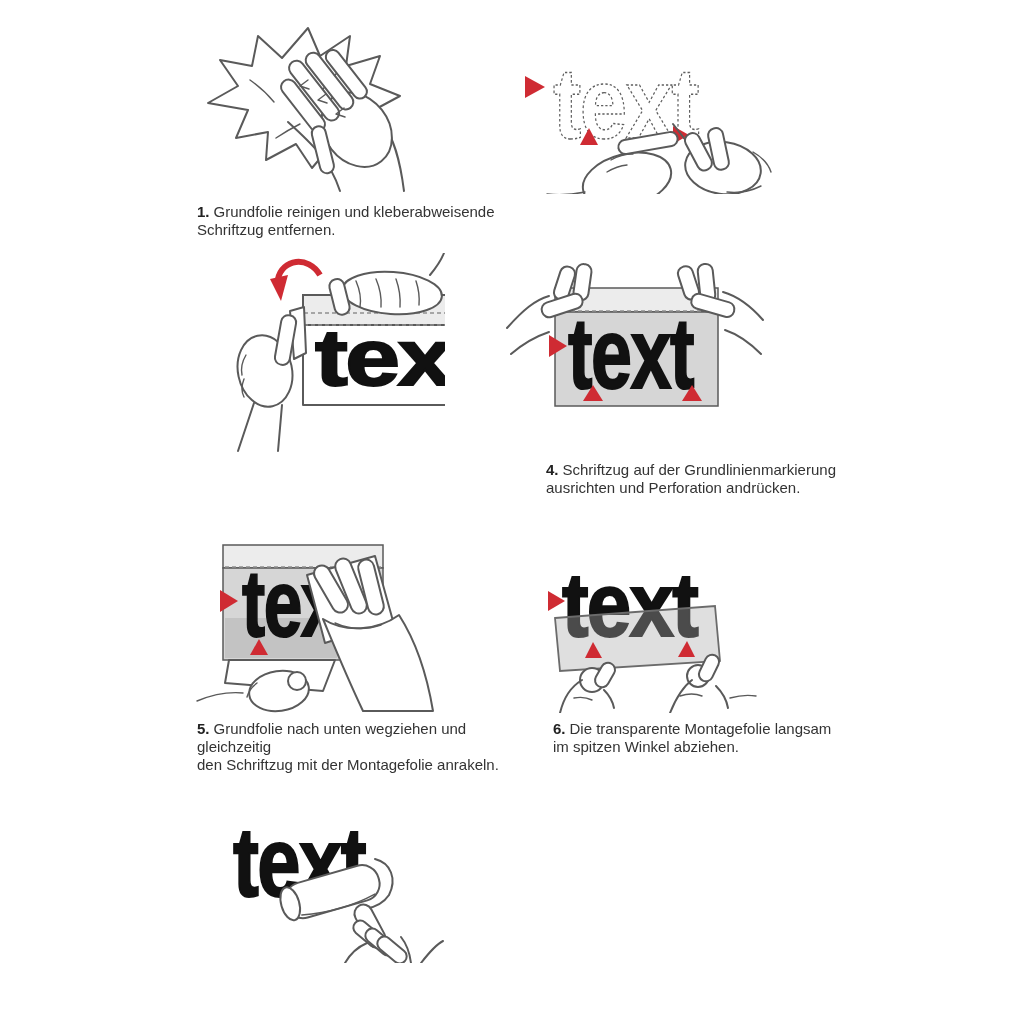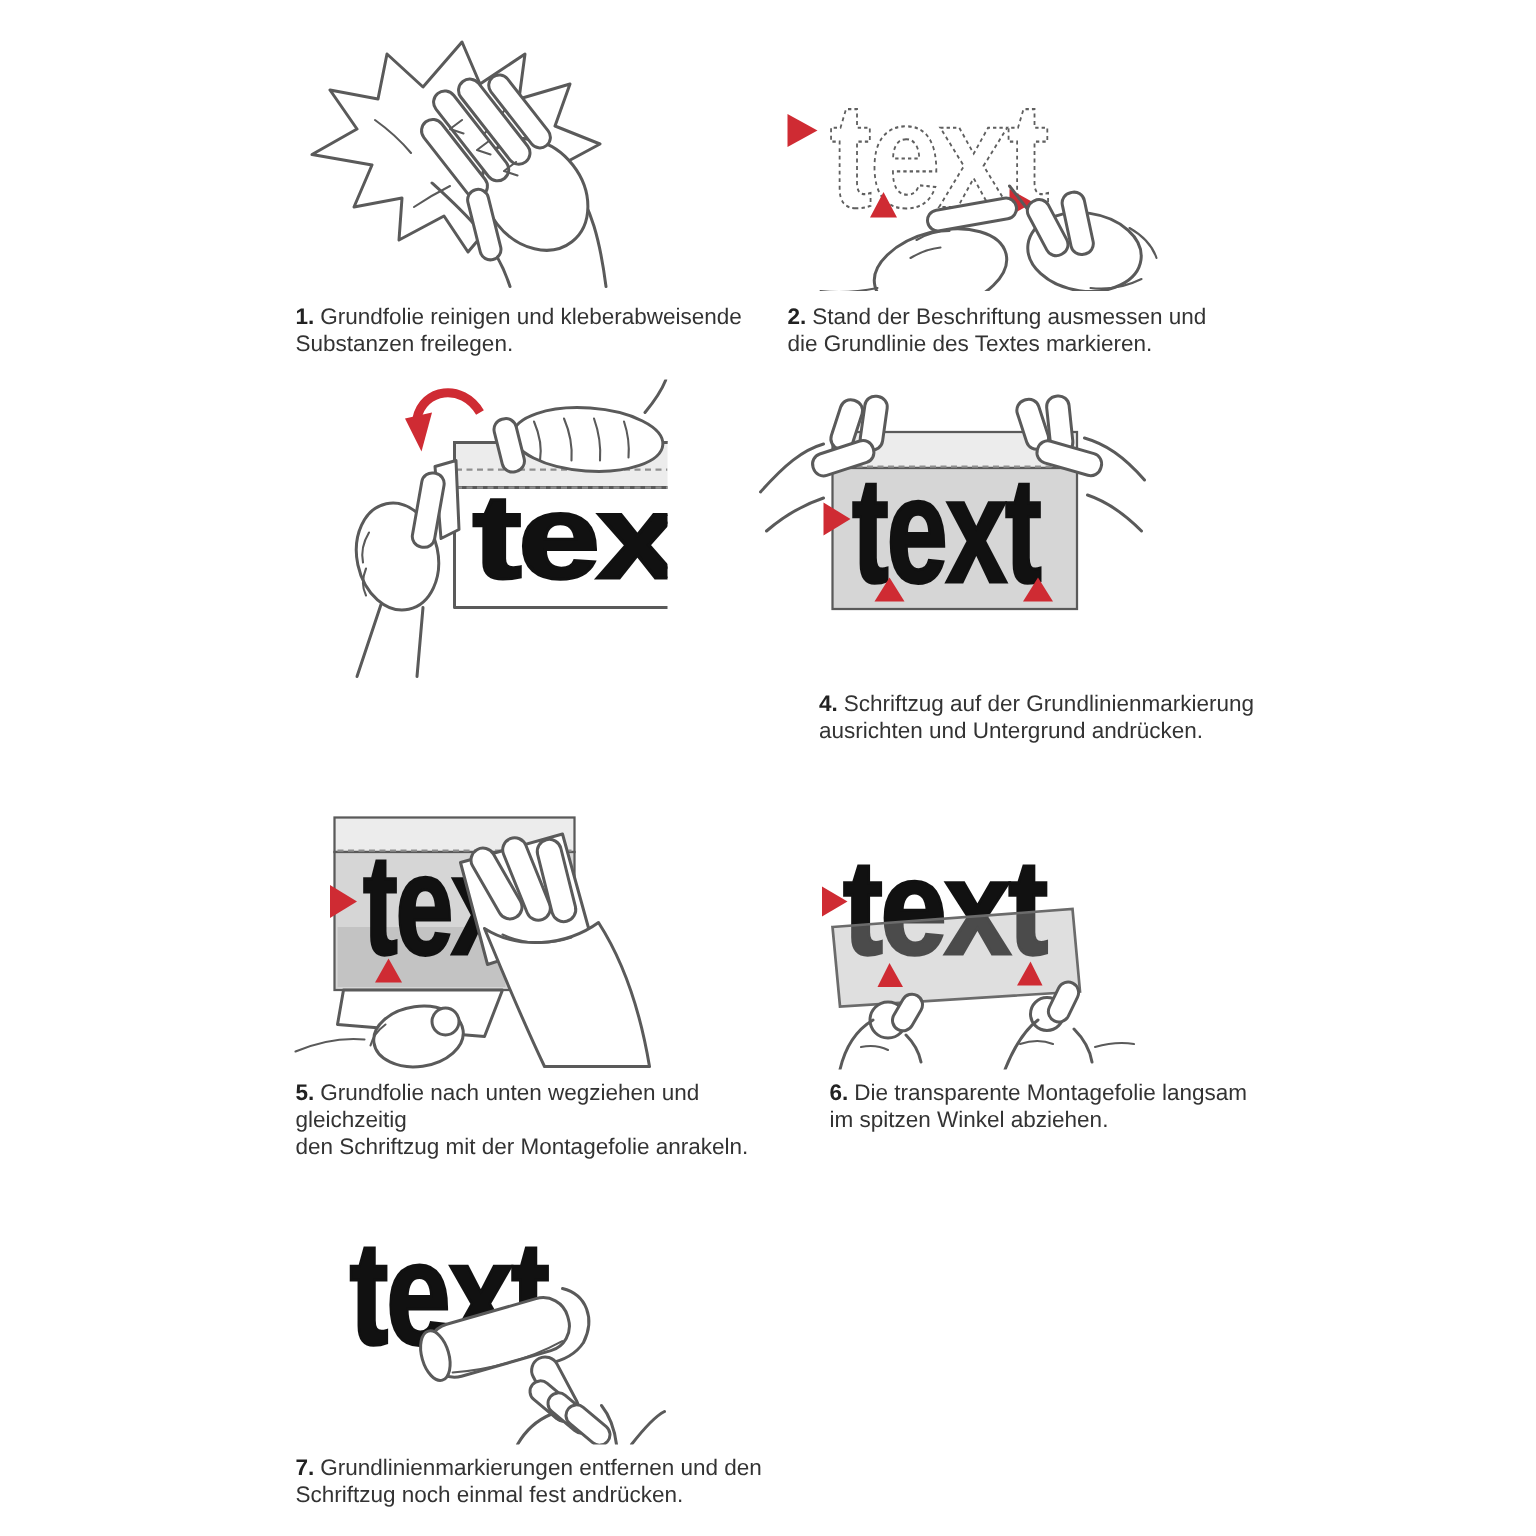--- a/index.html
+++ b/index.html
@@ -190,26 +190,24 @@
       <rect class="wfill" x="146" y="90" width="18" height="46" rx="9" transform="rotate(-28 155 113)"></rect>
       <g>
         <rect class="wfill" x="146" y="104" width="14" height="34" rx="7" transform="rotate(-50 153 121)"></rect>
         <rect class="wfill" x="158" y="112" width="14" height="34" rx="7" transform="rotate(-50 165 129)"></rect>
         <rect class="wfill" x="170" y="120" width="14" height="34" rx="7" transform="rotate(-50 177 137)"></rect>
         <path class="ln" d="M130,150 q8,-14 22,-20 M196,150 q-2,-16 -10,-26 M206,150 q14,-18 22,-22"></path>
       </g>
     </svg>
   </div>
 
-  <div class="caption" style="left:197px;top:203px"><span class="num">1.</span><span>Grundfolie reinigen und kleberabweisende</span><br><span>Substanzen freilegen.</span></div>
-
-  <div class="caption" style="left:525px;top:203px"><span class="num">2.</span><span>Stand der Beschriftung ausmessen und</span><br><span>die Grundlinie des Textes markieren.</span></div>
-
-
-  <div class="caption" style="left:546px;top:461px"><span class="num">4.</span><span>Schriftzug auf der Grundlinienmarkierung</span><br><span>ausrichten und Untergrund andrücken.</span></div>
+  <div class="caption" style="left:197px;top:203px"><span class="num">1.</span><span>Grundfolie reinigen und kleberabweisende</span><br><span>Schriftzug entfernen.</span></div>
+
+
+
+  <div class="caption" style="left:546px;top:461px"><span class="num">4.</span><span>Schriftzug auf der Grundlinienmarkierung</span><br><span>ausrichten und Perforation andrücken.</span></div>
 
   <div class="caption" style="left:197px;top:720px"><span class="num">5.</span><span>Grundfolie nach unten wegziehen und gleichzeitig</span><br><span>den Schriftzug mit der Montagefolie anrakeln.</span></div>
 
   <div class="caption" style="left:553px;top:720px"><span class="num">6.</span><span>Die transparente Montagefolie langsam</span><br><span>im spitzen Winkel abziehen.</span></div>
 
-  <div class="caption" style="left:197px;top:970px"><span class="num">7.</span><span>Grundlinienmarkierungen entfernen und den</span><br><span>Schriftzug noch einmal fest andrücken.</span></div>
 
 </div>
 
 </body></html>

